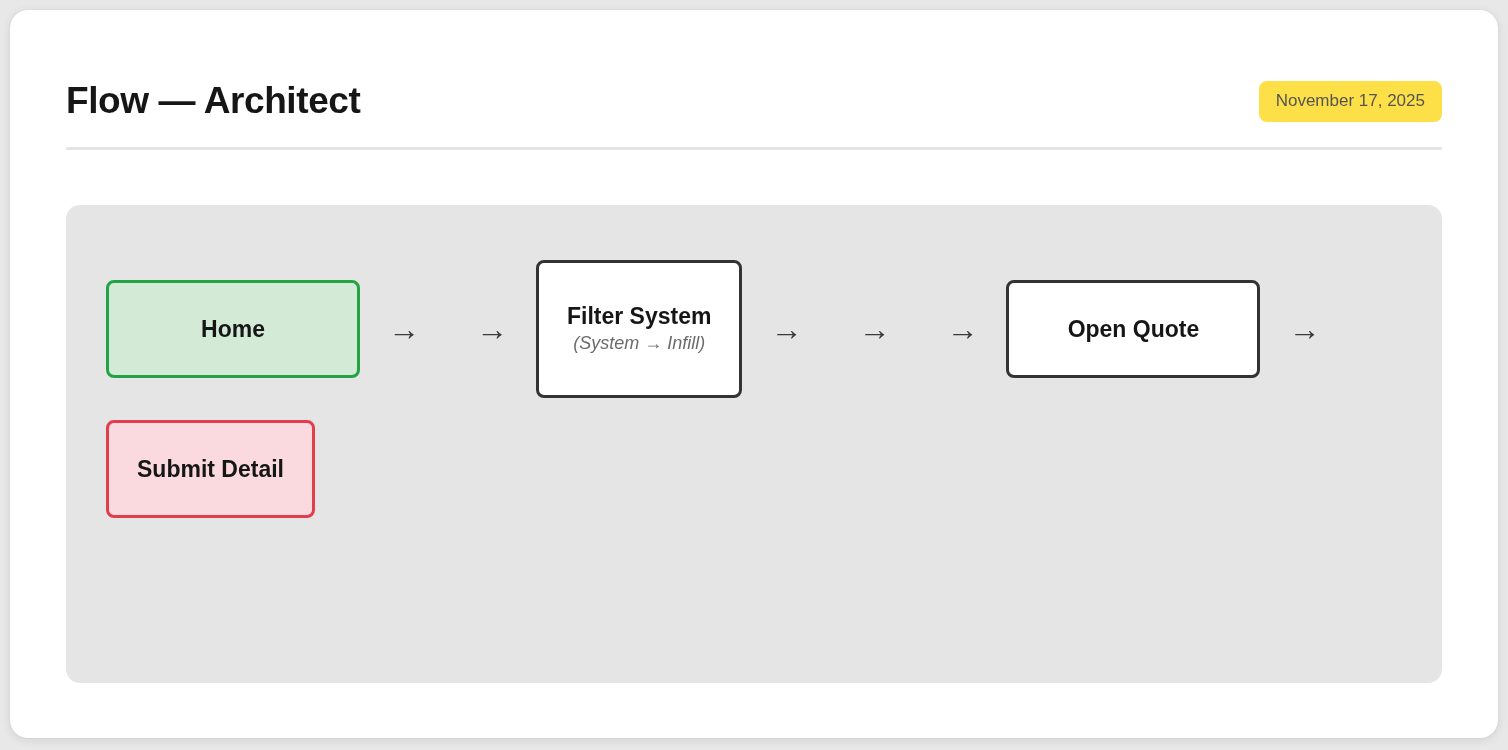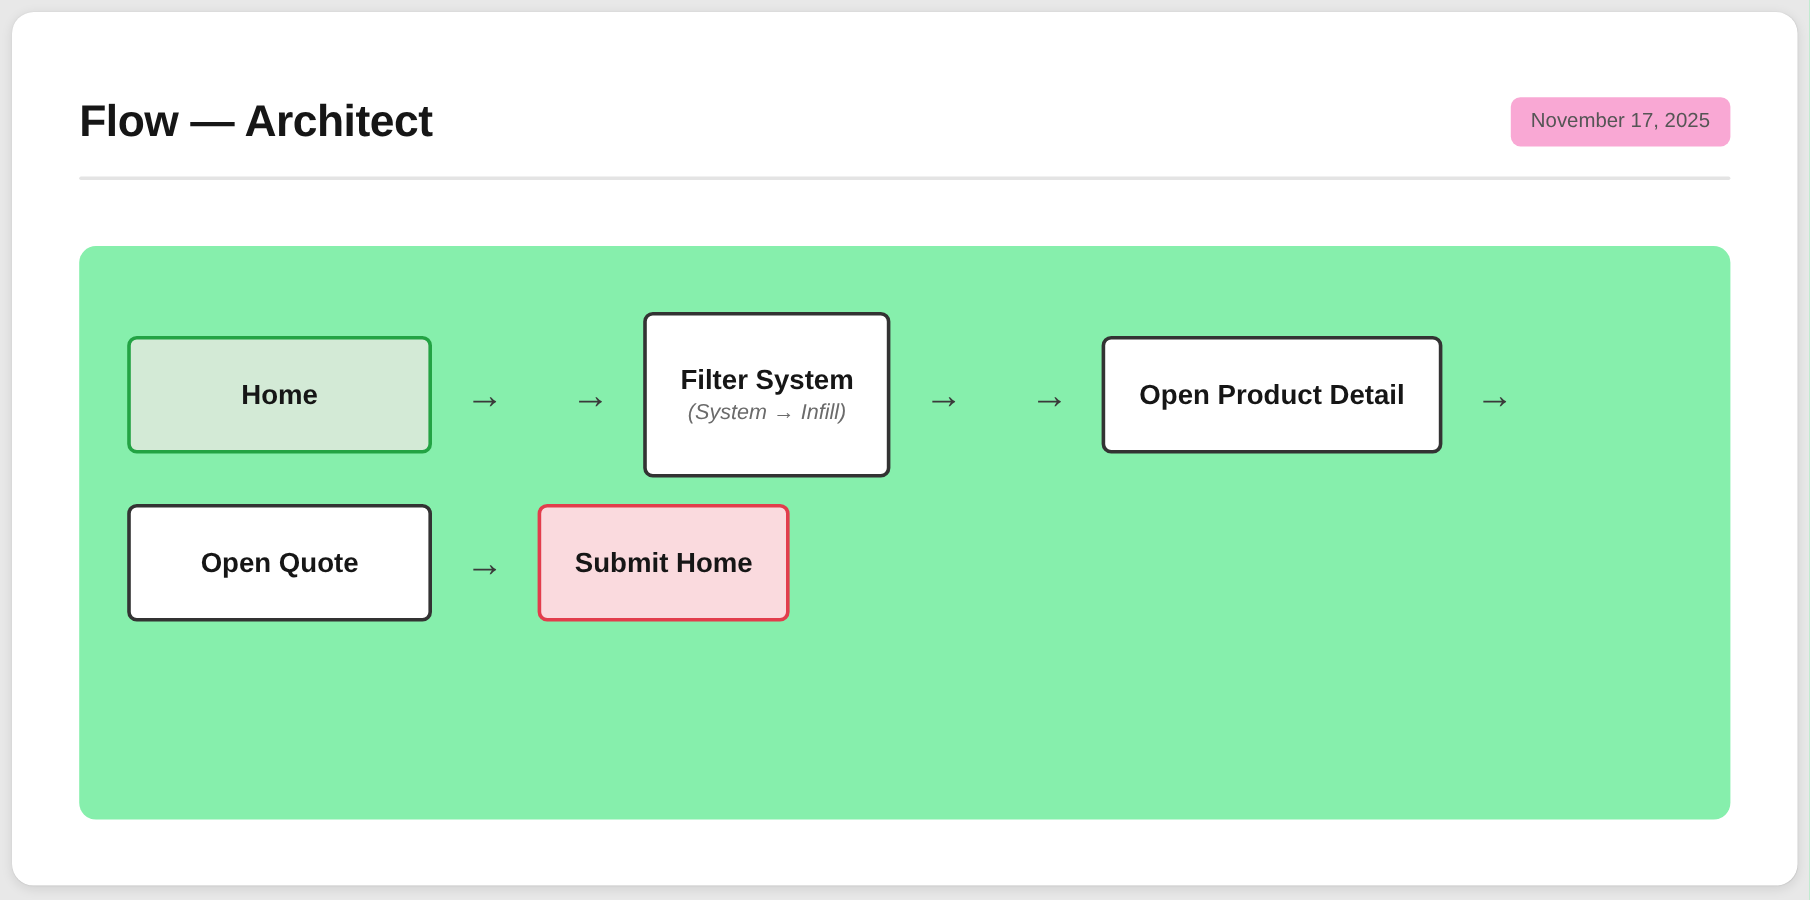--- a/index.html
+++ b/index.html
@@ -44,38 +44,38 @@
 
   .page-title {
     font-size: 37px;
     font-weight: bold;
     color: #161616;
     letter-spacing: -0.4px;
     line-height: 1.1;
   }
 
   .date-badge {
-    background: #f9a8d4;
+    background: #fde047;
     color: #555555;
     font-size: 17px;
     border-radius: 8px;
     padding: 10px 17px 11px 17px;
     white-space: nowrap;
   }
 
   .divider {
     height: 3px;
     background: #e4e4e4;
     border-radius: 2px;
     margin: 0 0 55px 0;
   }
 
   
   .flow-panel {
-    background: #86efac;
+    background: #e5e5e5;
     border-radius: 14px;
     padding: 44px 40px 46px 40px;
     min-height: 478px;
   }
 
   .flow-wrap {
     display: flex;
     flex-wrap: wrap;
     align-items: center;
   }
@@ -170,33 +170,30 @@
             <div class="node tall">
               <div class="node-label">Filter System</div>
               <div class="node-sub">(System → Infill)</div>
             </div>
             <div class="arrow">→</div>
           </div>
           <div class="flow-cell">
             <div class="arrow">→</div>
           </div>
           <div class="flow-cell">
-            <div class="node wide">
-              <div class="node-label">Open Product Detail</div>
-            </div>
             <div class="arrow">→</div>
           </div>
           <div class="flow-cell">
             <div class="node wide">
               <div class="node-label">Open Quote</div>
             </div>
             <div class="arrow">→</div>
           </div>
           <div class="flow-cell">
             <div class="node end">
-              <div class="node-label">Submit Home</div>
+              <div class="node-label">Submit Detail</div>
             </div>
           </div>
         </div>
     </div>
 
   </div>
 </div>
 
 </body></html>

